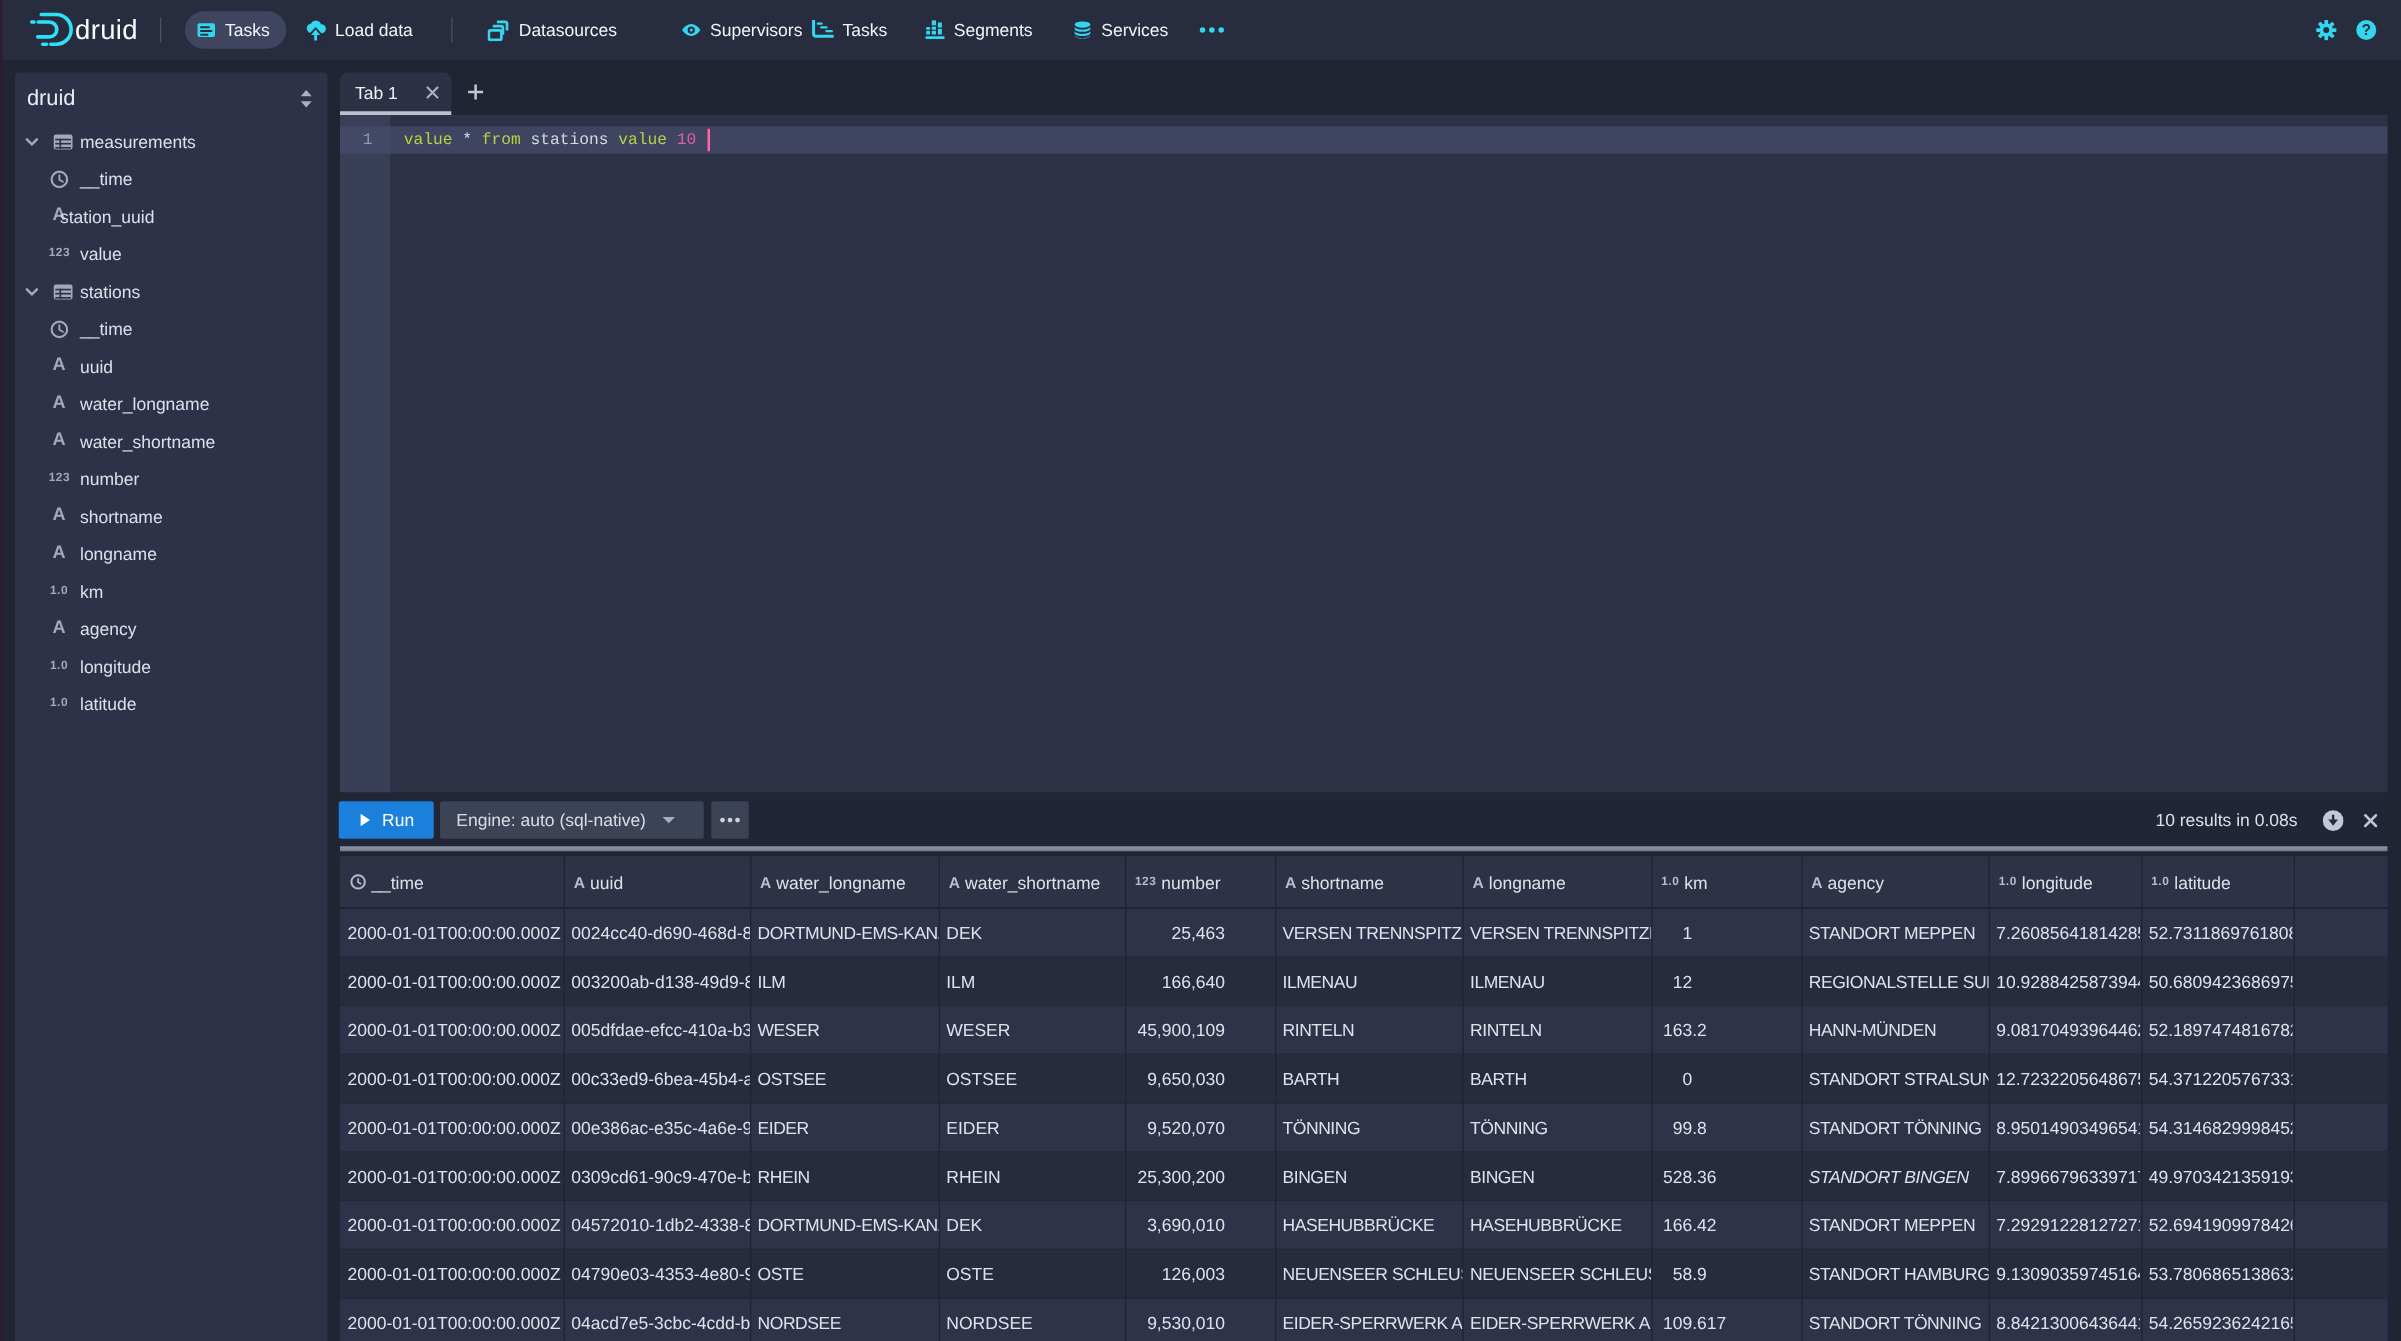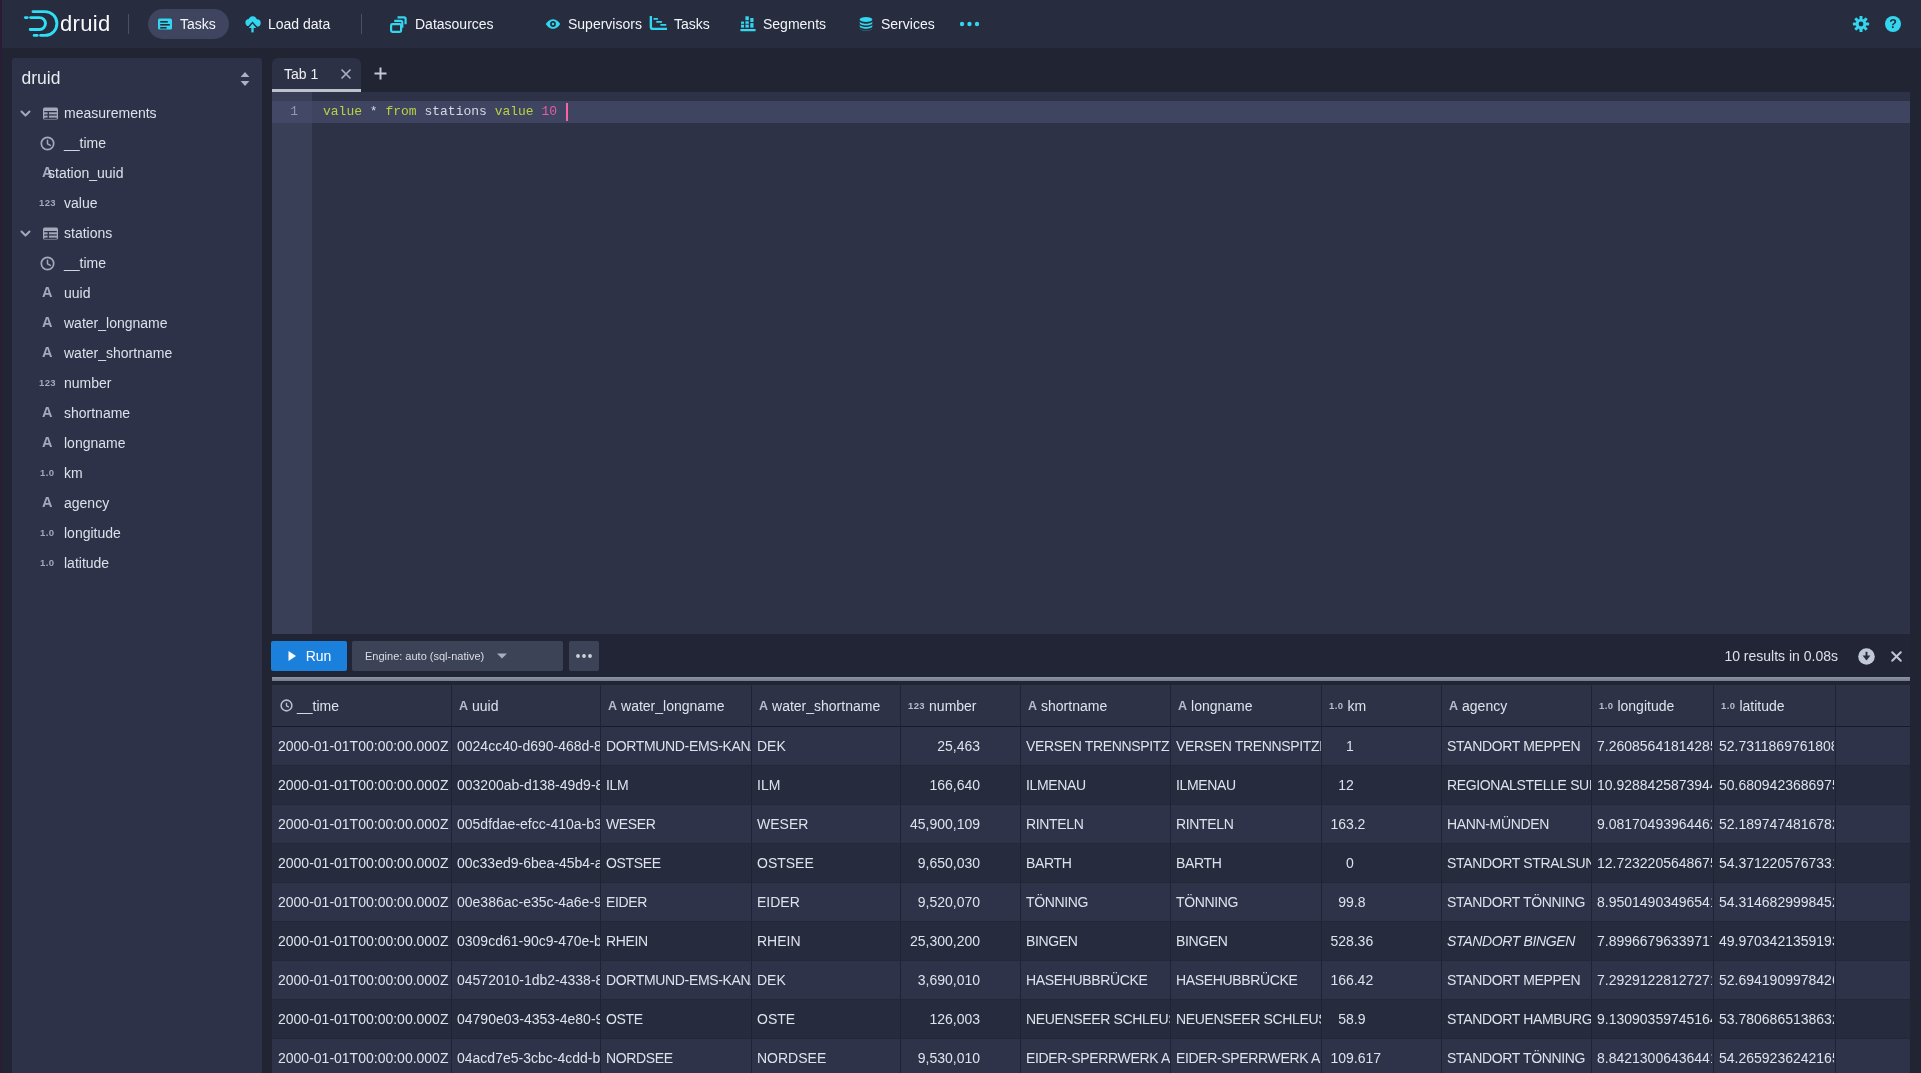--- a/index.html
+++ b/index.html
@@ -209,21 +209,21 @@
 <div class="abs" style="left:294px;top:11px;width:1.6px;height:18px;background:#ff62a5"></div>
 </div>
 <div class="abs" style="left:272px;top:634px;width:1638px;height:43px;background:#212535"></div>
 <div class="abs" style="left:271px;top:641px;width:76px;height:30px;background:#1b80dc;border-radius:2px;display:flex;align-items:center;justify-content:center;gap:9px">
     <svg width="10" height="12" viewBox="0 0 10 12" xmlns="http://www.w3.org/2000/svg">
       <path d="M1.5 1 L9 6 L1.5 11 Z" fill="#fff"></path>
     </svg>
     <span style="color:#fff;font-size:14px">Run</span>
   </div>
 <div class="abs" style="left:352px;top:641px;width:211px;height:30px;background:#3d4356;border-radius:2px;display:flex;align-items:center;padding-left:13px;gap:12px">
-    <span style="color:#dadde5;font-size:11px">Engine: auto (sql-native)</span>
+    <span style="color:#dadde5;font-size:14px">Engine: auto (sql-native)</span>
     <svg width="12" height="8" viewBox="0 0 12 8" xmlns="http://www.w3.org/2000/svg">
       <path d="M1 1.5 L6 6.5 L11 1.5 Z" fill="#a7aebf"></path>
     </svg>
   </div>
 <div class="abs" style="left:569px;top:641px;width:30px;height:30px;background:#3d4356;border-radius:2px;display:flex;align-items:center;justify-content:center">
     <svg width="18" height="6" viewBox="0 0 18 6" xmlns="http://www.w3.org/2000/svg">
       <circle cx="3" cy="3" r="1.9" fill="#cfd3db"></circle>
       <circle cx="9" cy="3" r="1.9" fill="#cfd3db"></circle>
       <circle cx="15" cy="3" r="1.9" fill="#cfd3db"></circle>
     </svg>

